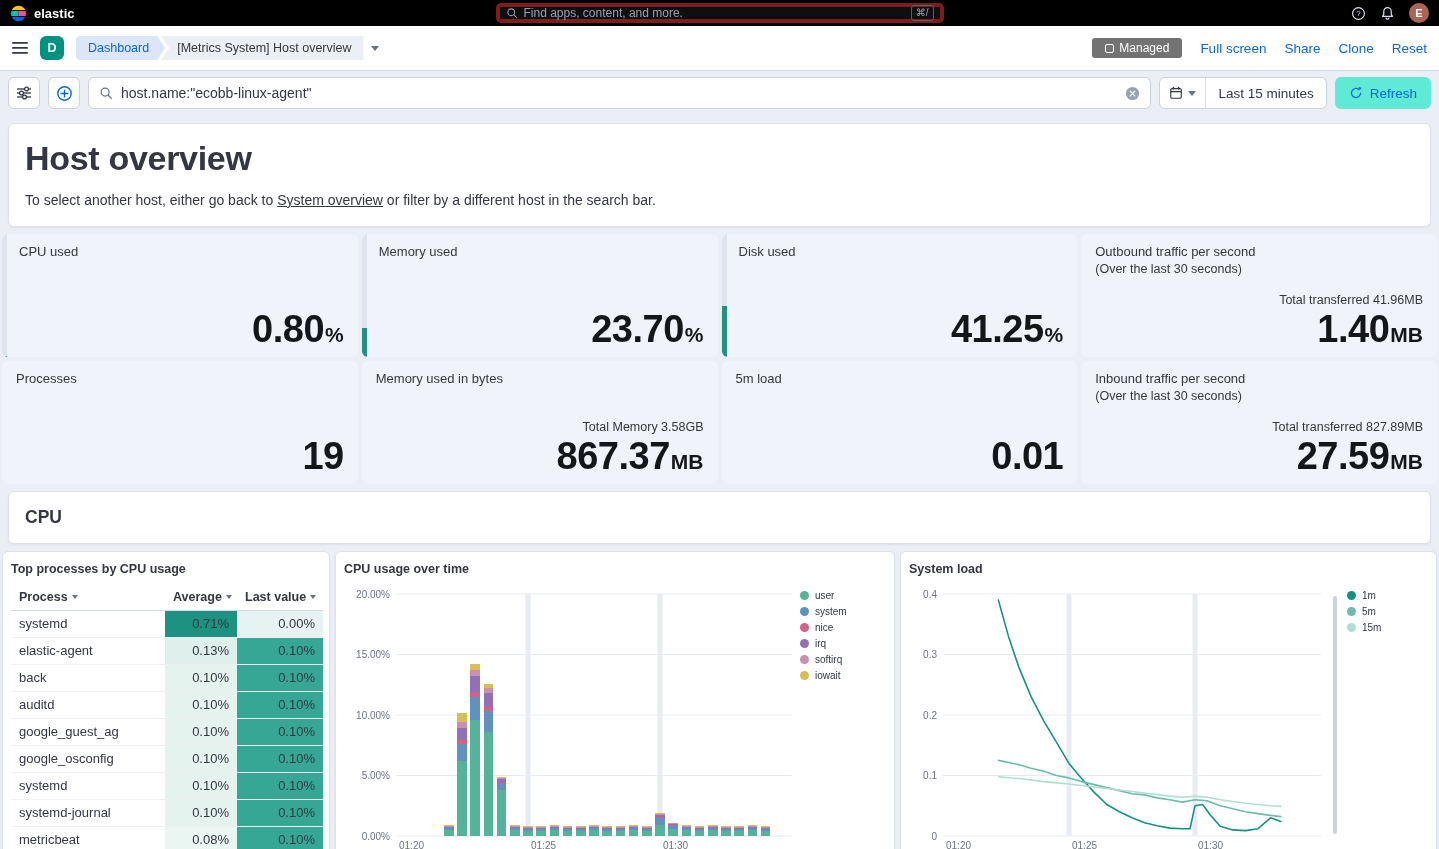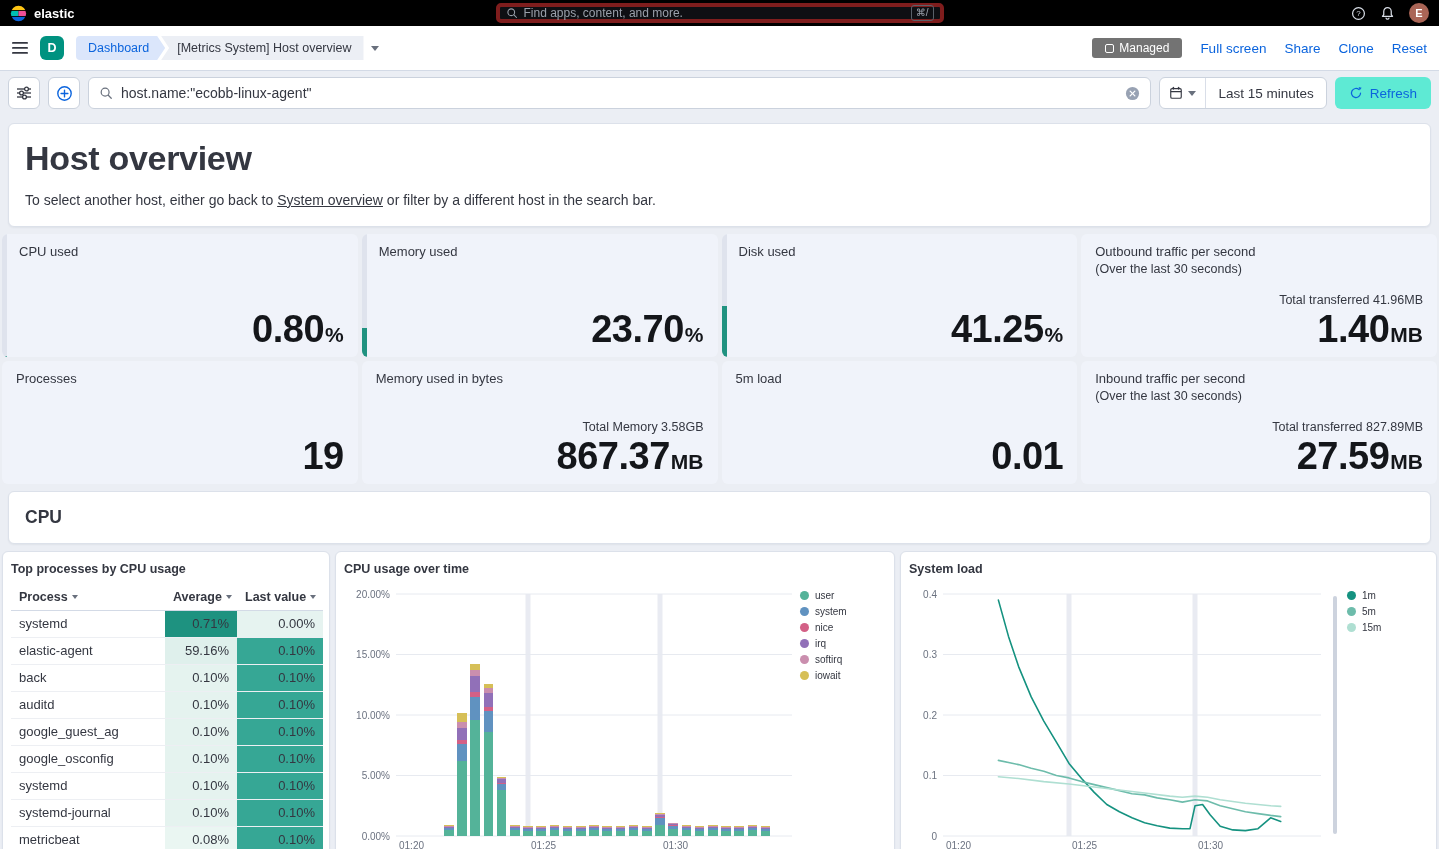--- a/index.html
+++ b/index.html
@@ -332,21 +332,21 @@
           </tr>
         </thead>
         <tbody id="proc-body">
             <tr>
               <td>systemd</td>
               <td class="num" style="background: rgb(30, 146, 128);">0.71%</td>
               <td class="num" style="background: rgb(230, 243, 240);">0.00%</td>
             </tr>
             <tr>
               <td>elastic-agent</td>
-              <td class="num" style="background: rgb(223, 240, 236);">59.16%</td>
+              <td class="num" style="background: rgb(223, 240, 236);">0.13%</td>
               <td class="num" style="background: rgb(54, 167, 149);">0.10%</td>
             </tr>
             <tr>
               <td>back</td>
               <td class="num" style="background: rgb(229, 243, 239);">0.10%</td>
               <td class="num" style="background: rgb(54, 167, 149);">0.10%</td>
             </tr>
             <tr>
               <td>auditd</td>
               <td class="num" style="background: rgb(229, 243, 239);">0.10%</td>

